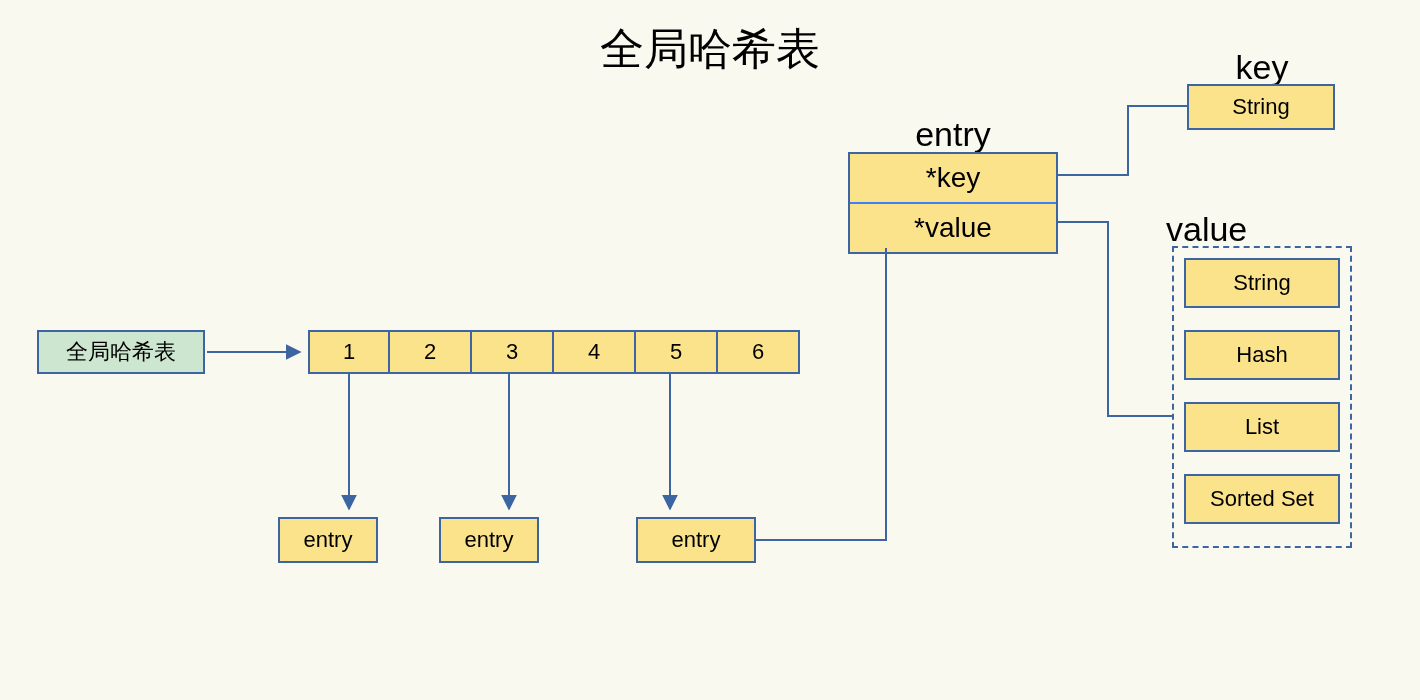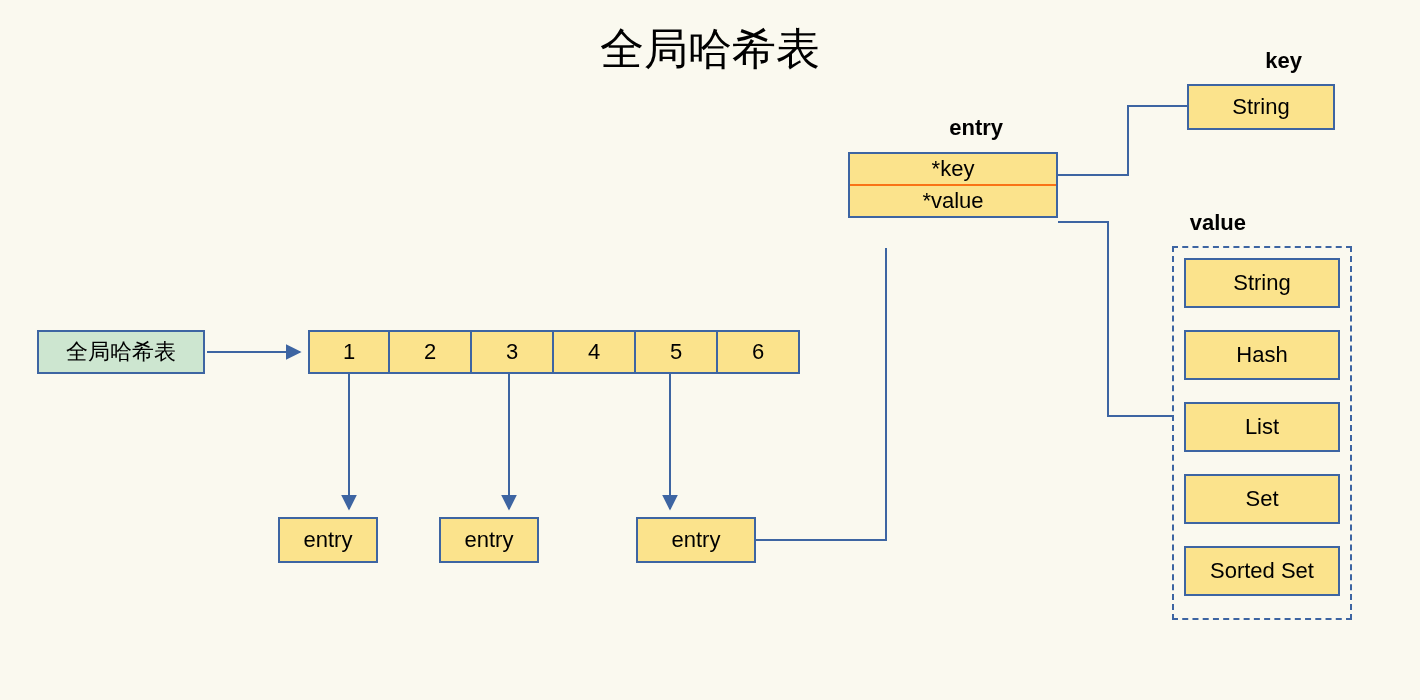--- a/index.html
+++ b/index.html
@@ -1,26 +1,26 @@
 <!DOCTYPE html>
 <html><head>
 <meta charset="utf-8">
 <style>
   html,body{margin:0;padding:0;width:1420px;height:700px;background:#faf9ef;font-family:"Helvetica Neue",Arial,"PingFang SC","Microsoft YaHei",sans-serif}
   .stage{position:relative;width:1420px;height:700px}
   .title{position:absolute;left:0;right:0;top:20px;text-align:center;font-size:44px;font-weight:400;color:#000}
-  .label{position:absolute;font-size:22px;font-weight:700;color:#000;text-align:right}
+  .label{position:absolute;font-size:34px;font-weight:400;color:#000;text-align:center}
   .box{position:absolute;background:#fbe38c;border:2px solid #3d65a2;display:flex;align-items:center;justify-content:center;font-size:22px;color:#000;box-sizing:border-box}
   .box.green{background:#cde6d0}
   .bucket-row{position:absolute;display:flex}
   .bucket{width:82px;height:44px;background:#fbe38c;border:2px solid #3d65a2;display:flex;align-items:center;justify-content:center;font-size:22px;box-sizing:border-box}
   .bucket+.bucket{border-left:none}
   .entry-struct{position:absolute;width:210px;border:2px solid #3d65a2;box-sizing:border-box}
-  .entry-struct .cell{height:30px;background:#fbe38c;display:flex;align-items:center;justify-content:center;font-size:22px}
-  .entry-struct .cell+.cell{border-top:2px solid #f97316}
+  .entry-struct .cell{height:48px;background:#fbe38c;display:flex;align-items:center;justify-content:center;font-size:28px}
+  .entry-struct .cell+.cell{border-top:2px solid #3b82f6}
   .value-group{position:absolute;border:2px dashed #3d65a2;width:180px;padding:10px 10px 6px;box-sizing:border-box}
   .value-group .vbox{height:46px;background:#fbe38c;border:2px solid #3d65a2;display:flex;align-items:center;justify-content:center;font-size:22px;margin-bottom:22px}
   .value-group .vbox:last-child{margin-bottom:16px}
   svg{position:absolute;left:0;top:0;width:1420px;height:700px;pointer-events:none}
   .stroke{stroke:#3d65a2;stroke-width:2;fill:none}
 </style>
 </head>
 <body>
 <div class="stage">
 
@@ -49,21 +49,20 @@
   </div>
 
   <div class="label" style="left:1222px;top:48px;width:80px">key</div>
   <div class="box" style="left:1187px;top:84px;width:148px;height:46px">String</div>
 
   <div class="label" style="left:1166px;top:210px;width:80px">value</div>
   <div class="value-group" style="left:1172px;top:246px">
     <div class="vbox">String</div>
     <div class="vbox">Hash</div>
     <div class="vbox">List</div>
-    <div class="vbox">Set</div>
     <div class="vbox">Sorted Set</div>
   </div>
 
   <svg>
     <defs>
       <marker id="ah" viewBox="0 0 10 10" refX="9" refY="5" markerWidth="8" markerHeight="8" orient="auto-start-reverse">
         <path d="M 0 0 L 10 5 L 0 10 z" fill="#3d65a2"></path>
       </marker>
     </defs>
 

